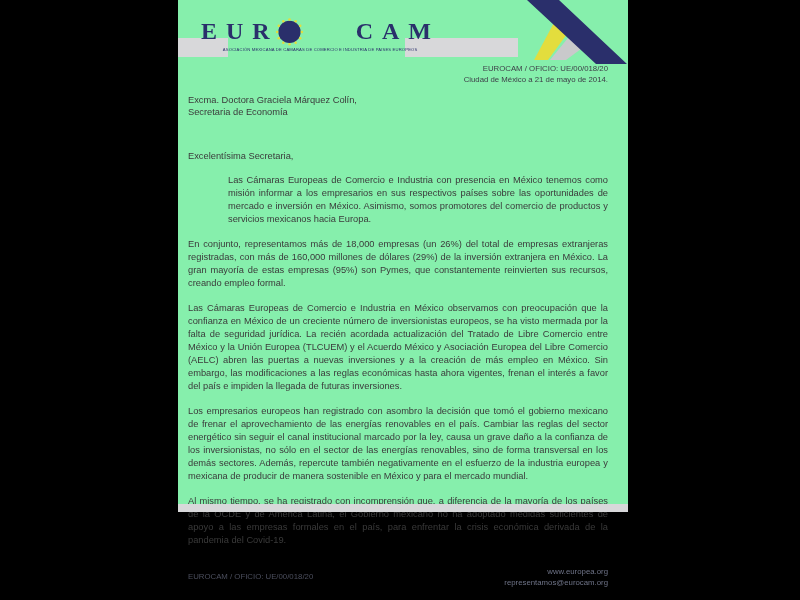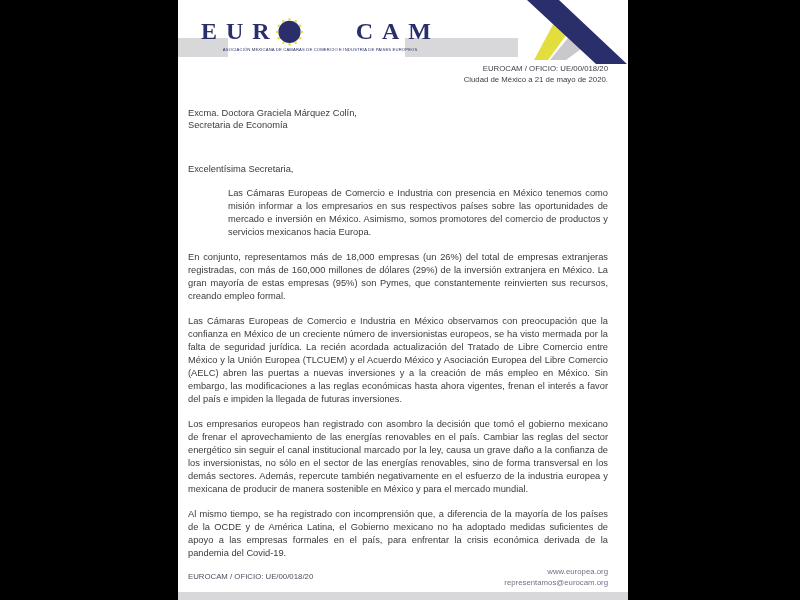--- a/index.html
+++ b/index.html
@@ -2,22 +2,22 @@
 <html style="--navy: #2a2f6b; --yellow: #e3dd3d; --lightgray: #d8d8da;"><head>
 <meta charset="utf-8">
 <style>
   html,body{margin:0;padding:0;}
   body{
     width:800px;height:600px;background:#000;
     font-family:"Liberation Sans", sans-serif;
     overflow:hidden;position:relative;
   }
   .page{
-    position:absolute;left:178px;top:0;width:450px;height:600px;
-    background:#ffffff;
+    position:absolute;left:178px;top:0;width:450px;height:512px;
+    background:#86efac;
   }
   
   .deco{position:absolute;top:0;left:0;width:450px;height:64px;display:block;}
   .fill-navy{fill:var(--navy);}
   .fill-yellow{fill:var(--yellow);}
   .fill-gray{fill:var(--lightgray);}
   .fill-gray2{fill:#c9c9cb;}
   .logo{
     position:absolute;left:40px;top:16px;width:205px;
     display:flex;flex-direction:column;align-items:center;
@@ -38,21 +38,21 @@
   
   .oficio-block{
     position:absolute;top:63px;right:20px;text-align:right;
     font-size:7.8px;line-height:11px;color:#3e4049;
   }
   
   .letter{
     position:absolute;left:10px;top:94px;width:420px;
     color:#3a3a3a;font-size:9.3px;line-height:13px;
   }
-  .recipient{line-height:12px;margin-top:13px;}
+  .recipient{line-height:12px;}
   .salutation{margin-top:32px;}
   .letter p{margin:11px 0 12px 0;text-align:justify;}
   .letter p:first-of-type{margin-top:11px;margin-left:40px;}
   
   .footer-left{
     position:absolute;left:10px;top:572px;
     font-size:7.8px;color:#4c4f5e;
   }
   .footer-right{
     position:absolute;right:20px;top:566px;text-align:right;
@@ -96,21 +96,21 @@
           <circle cx="8.6" cy="4.4" r="1.3"></circle>
         </g>
       </svg>
       <span class="post">CAM</span>
     </div>
     <div class="logo-caption">ASOCIACIÓN MEXICANA DE CÁMARAS DE COMERCIO E INDUSTRIA DE PAÍSES EUROPEOS</div>
   </div>
 
   <div class="oficio-block">
     <div>EUROCAM / OFICIO: UE/00/018/20</div>
-    <div>Ciudad de México a 21 de mayo de 2020.</div>
+    <div>Ciudad de México a 21 de mayo de 2014.</div>
   </div>
 
   <div class="letter">
     <div class="recipient">
       <div>Excma. Doctora Graciela Márquez Colín,</div>
       <div>Secretaria de Economía</div>
     </div>
     <div class="salutation">Excelentísima Secretaria,</div>
     <p>Las Cámaras Europeas de Comercio e Industria con presencia en México tenemos como misión informar a los empresarios en sus respectivos países sobre las oportunidades de mercado e inversión en México. Asimismo, somos promotores del comercio de productos y servicios mexicanos hacia Europa.</p>
     <p>En conjunto, representamos más de 18,000 empresas (un 26%) del total de empresas extranjeras registradas, con más de 160,000 millones de dólares (29%) de la inversión extranjera en México. La gran mayoría de estas empresas (95%) son Pymes, que constantemente reinvierten sus recursos, creando empleo formal.</p>

